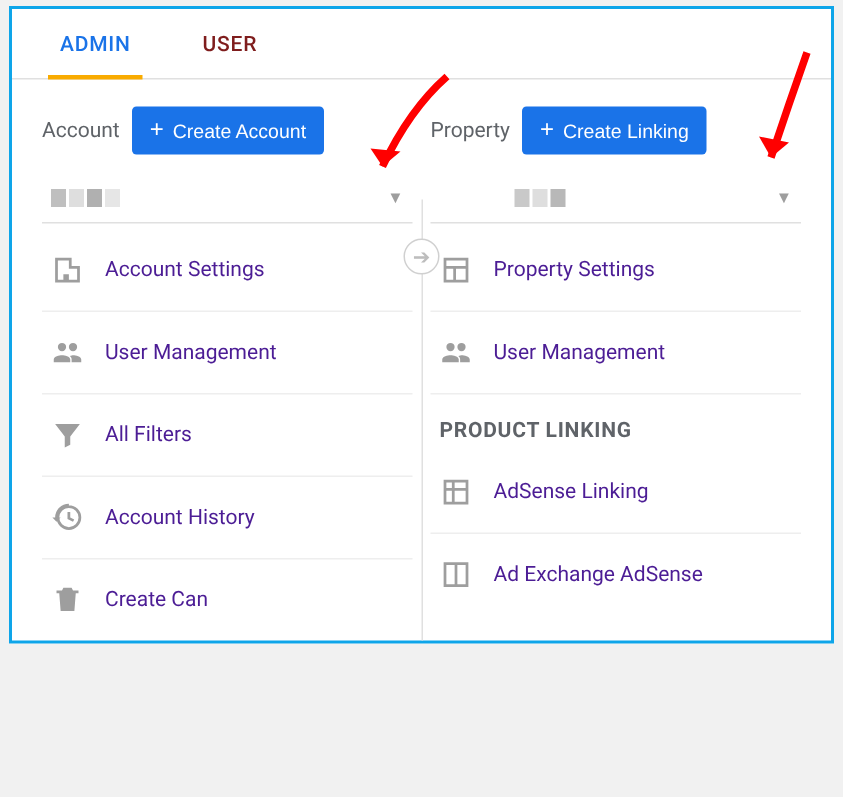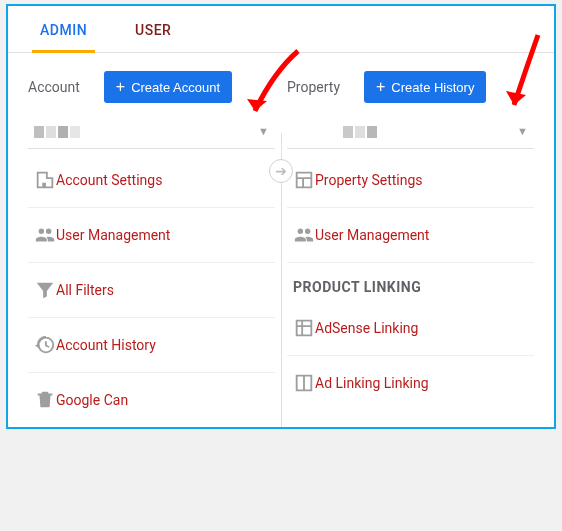--- a/index.html
+++ b/index.html
@@ -72,21 +72,21 @@
       align-items: center;
       justify-content: center;
       color: #bdbdbd;
       font-size: 14px;
       cursor: pointer;
       z-index: 2;
     }
     .col-header {
       display: flex;
       align-items: center;
-      gap: 24px;
+      gap: 8px;
       margin-bottom: 14px;
     }
     .col-label {
       color: #5f6368;
       font-size: 14px;
     }
     .create-btn {
       background: #1a73e8;
       color: #fff;
       border: none;
@@ -123,23 +123,24 @@
       width: 10px;
       height: 12px;
     }
     .caret {
       color: #9e9e9e;
       font-size: 11px;
     }
     .menu-item {
       display: flex;
       align-items: center;
+      gap: 14px;
       padding: 16px 6px;
       border-bottom: 1px solid #eee;
-      color: #b91c1c;
+      color: #4c1d95;
       cursor: pointer;
       line-height: 1.3;
       text-align: center;
     }
     .menu-item:last-child { border-bottom: none; }
     .icon {
       width: 22px;
       height: 22px;
       flex: 0 0 22px;
       display: flex;
@@ -224,35 +225,35 @@
             </svg>
         </span>
         <span>Account History</span>
       </div>
       <div class="menu-item">
         <span class="icon">
           <svg viewBox="0 0 24 24" width="22" height="22">
               <path d="M6 7h12l-1 13H7L6 7zm3-4h6l1 2h4v2H4V5h4l1-2z"></path>
             </svg>
         </span>
-        <span>Google Can</span>
+        <span>Create Can</span>
       </div>
     </div>
 
     <div class="col-divider"></div>
     <div class="transfer-btn">
       <span>➔</span>
     </div>
 
     <div class="column">
       <div class="col-header">
         <span class="col-label">Property</span>
         <button class="create-btn">
           <span class="plus">+</span>
-          <span>Create History</span>
+          <span>Create Linking</span>
         </button>
       </div>
       <div class="selector">
         <span class="blurbox" style="margin-left:50px">
           <span style="background:#c9c9c9"></span>
             <span style="background:#dedede"></span>
             <span style="background:#b8b8b8"></span>
         </span>
         <span class="caret">▼</span>
       </div>
@@ -283,21 +284,21 @@
             </svg>
         </span>
         <span>AdSense Linking</span>
       </div>
       <div class="menu-item">
         <span class="icon">
           <svg viewBox="0 0 24 24" width="22" height="22">
               <path d="M3 3h18v18H3V3zm2 2v14h6V5H5zm8 0v14h6V5h-6z"></path>
             </svg>
         </span>
-        <span>Ad Linking Linking</span>
+        <span>Ad Exchange AdSense</span>
       </div>
     </div>
 
     <div class="arrow" style="left:235px; top:-10px;">
       <svg width="70" height="90">
           <path d="M55 8 Q 30 30 12 68"></path>
           <polygon points="12,68 4,56 24,58"></polygon>
         </svg>
     </div>
     <div class="arrow" style="left:490px; top:-24px;">

